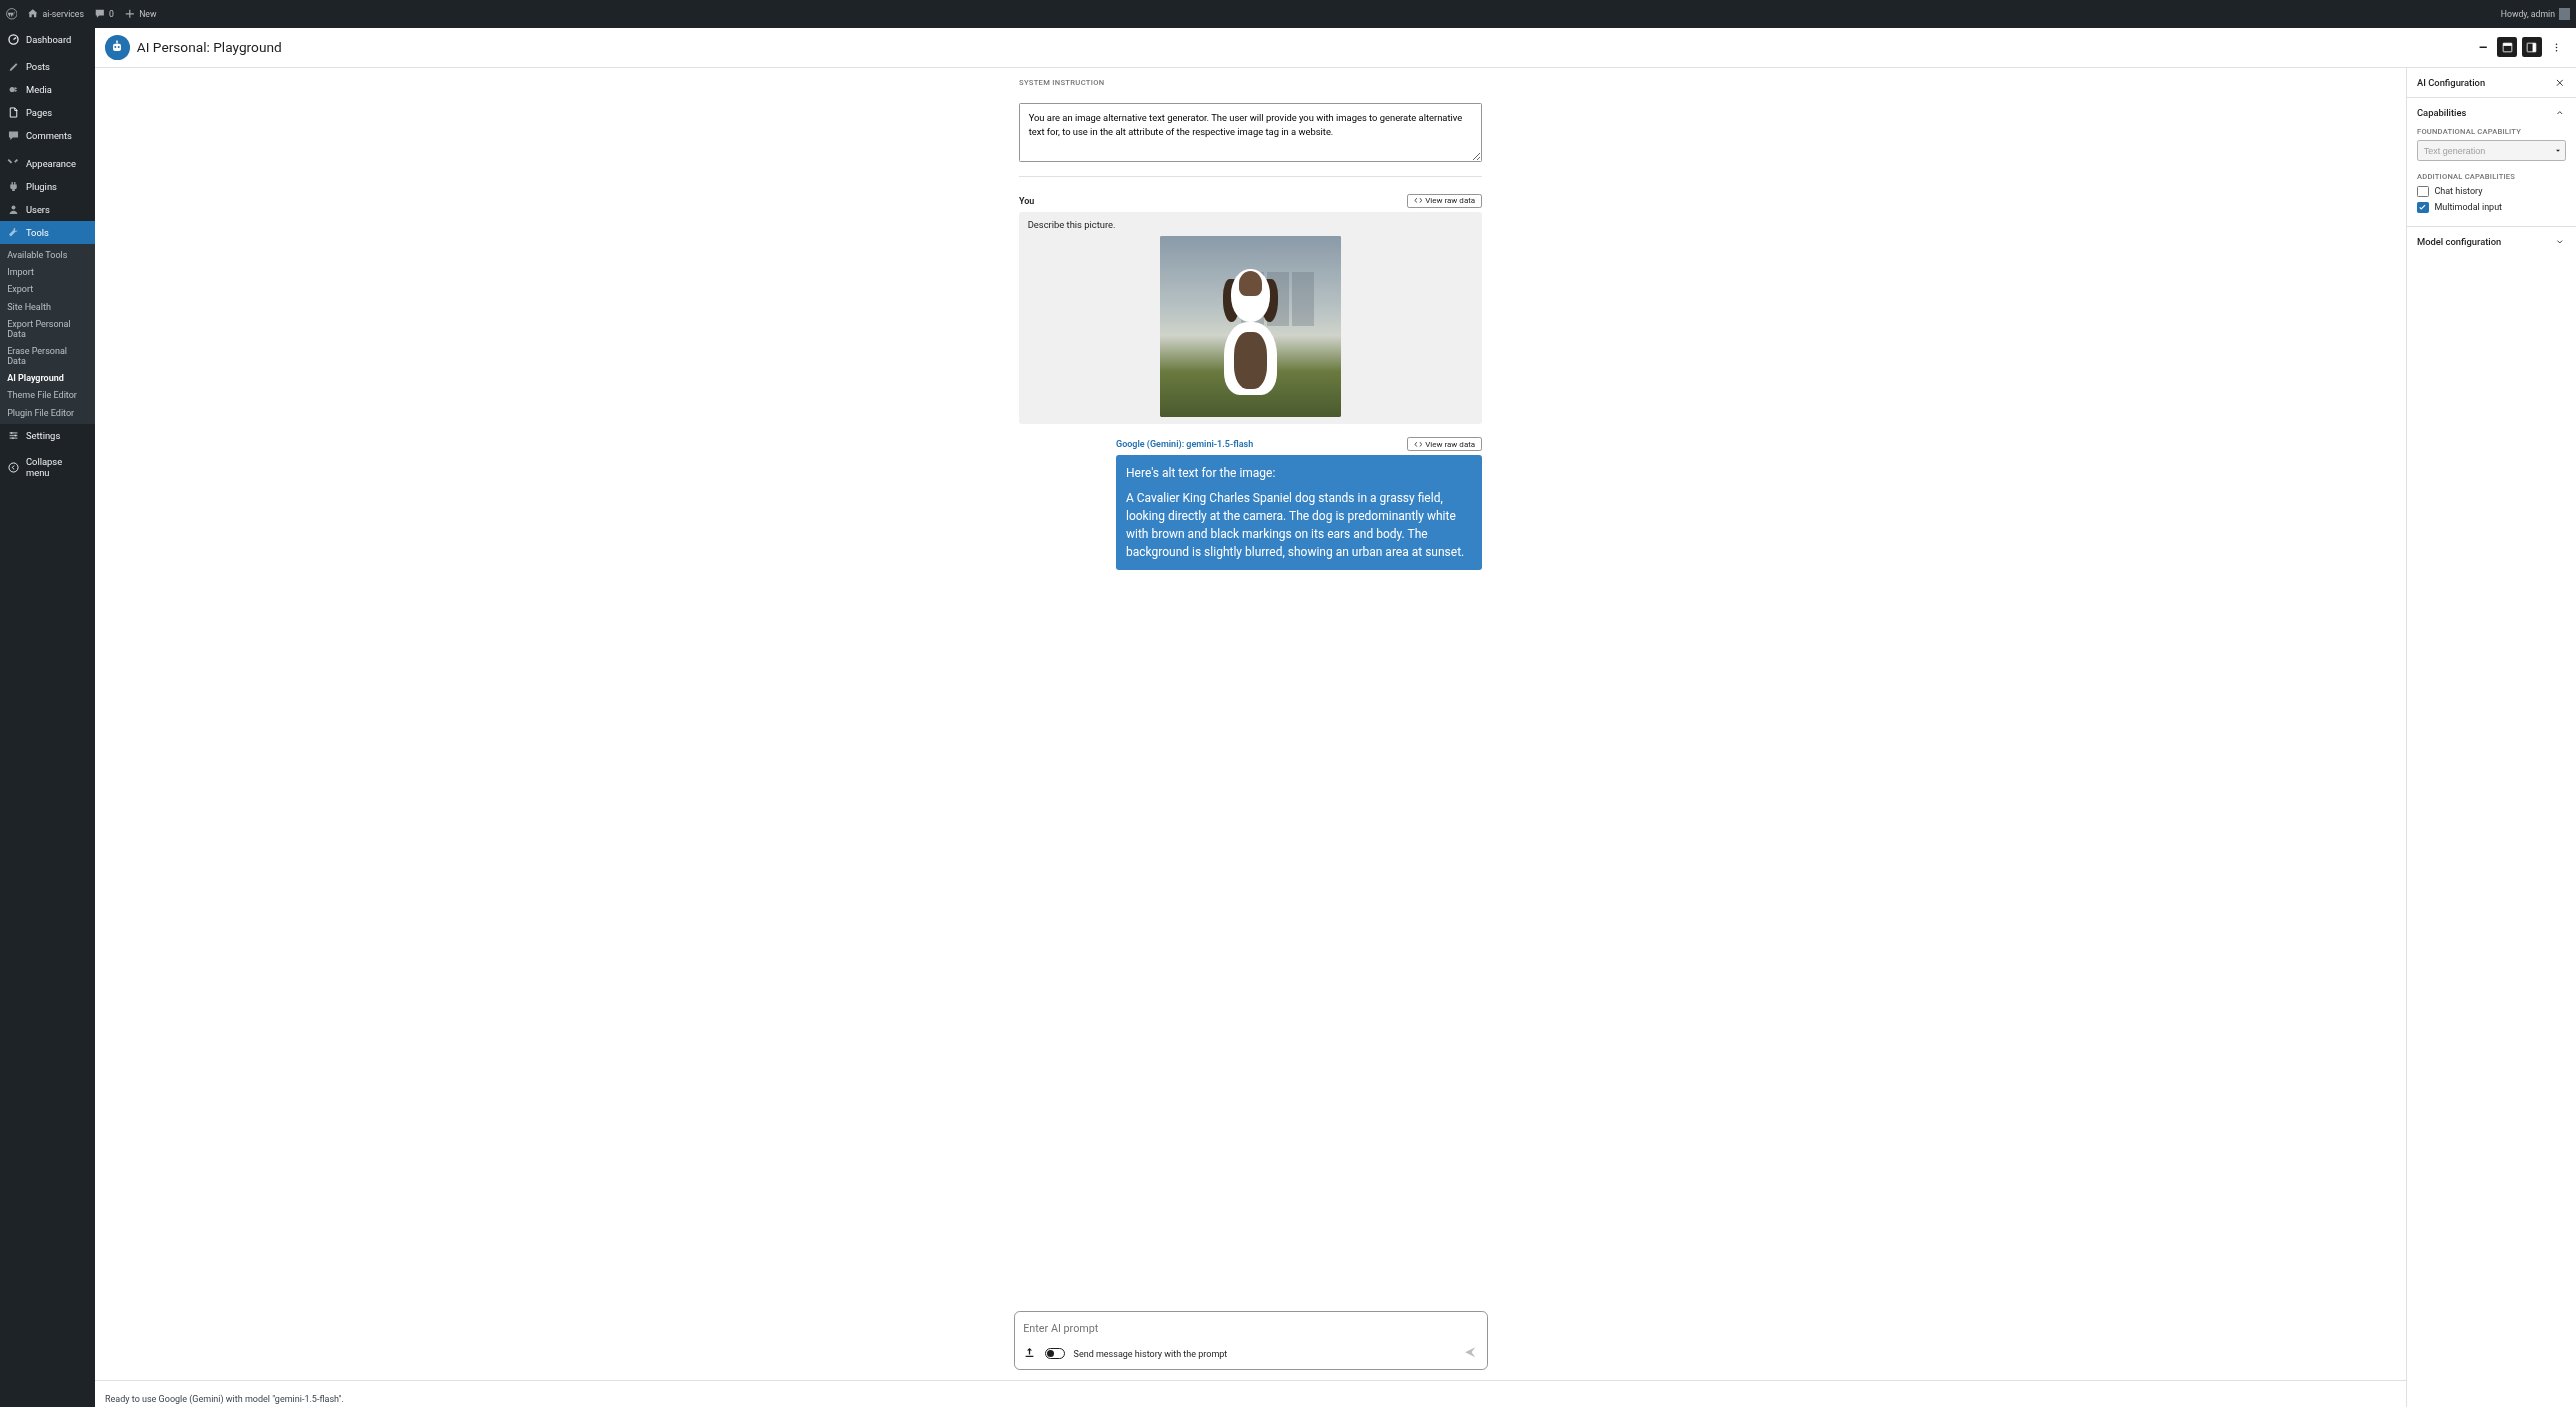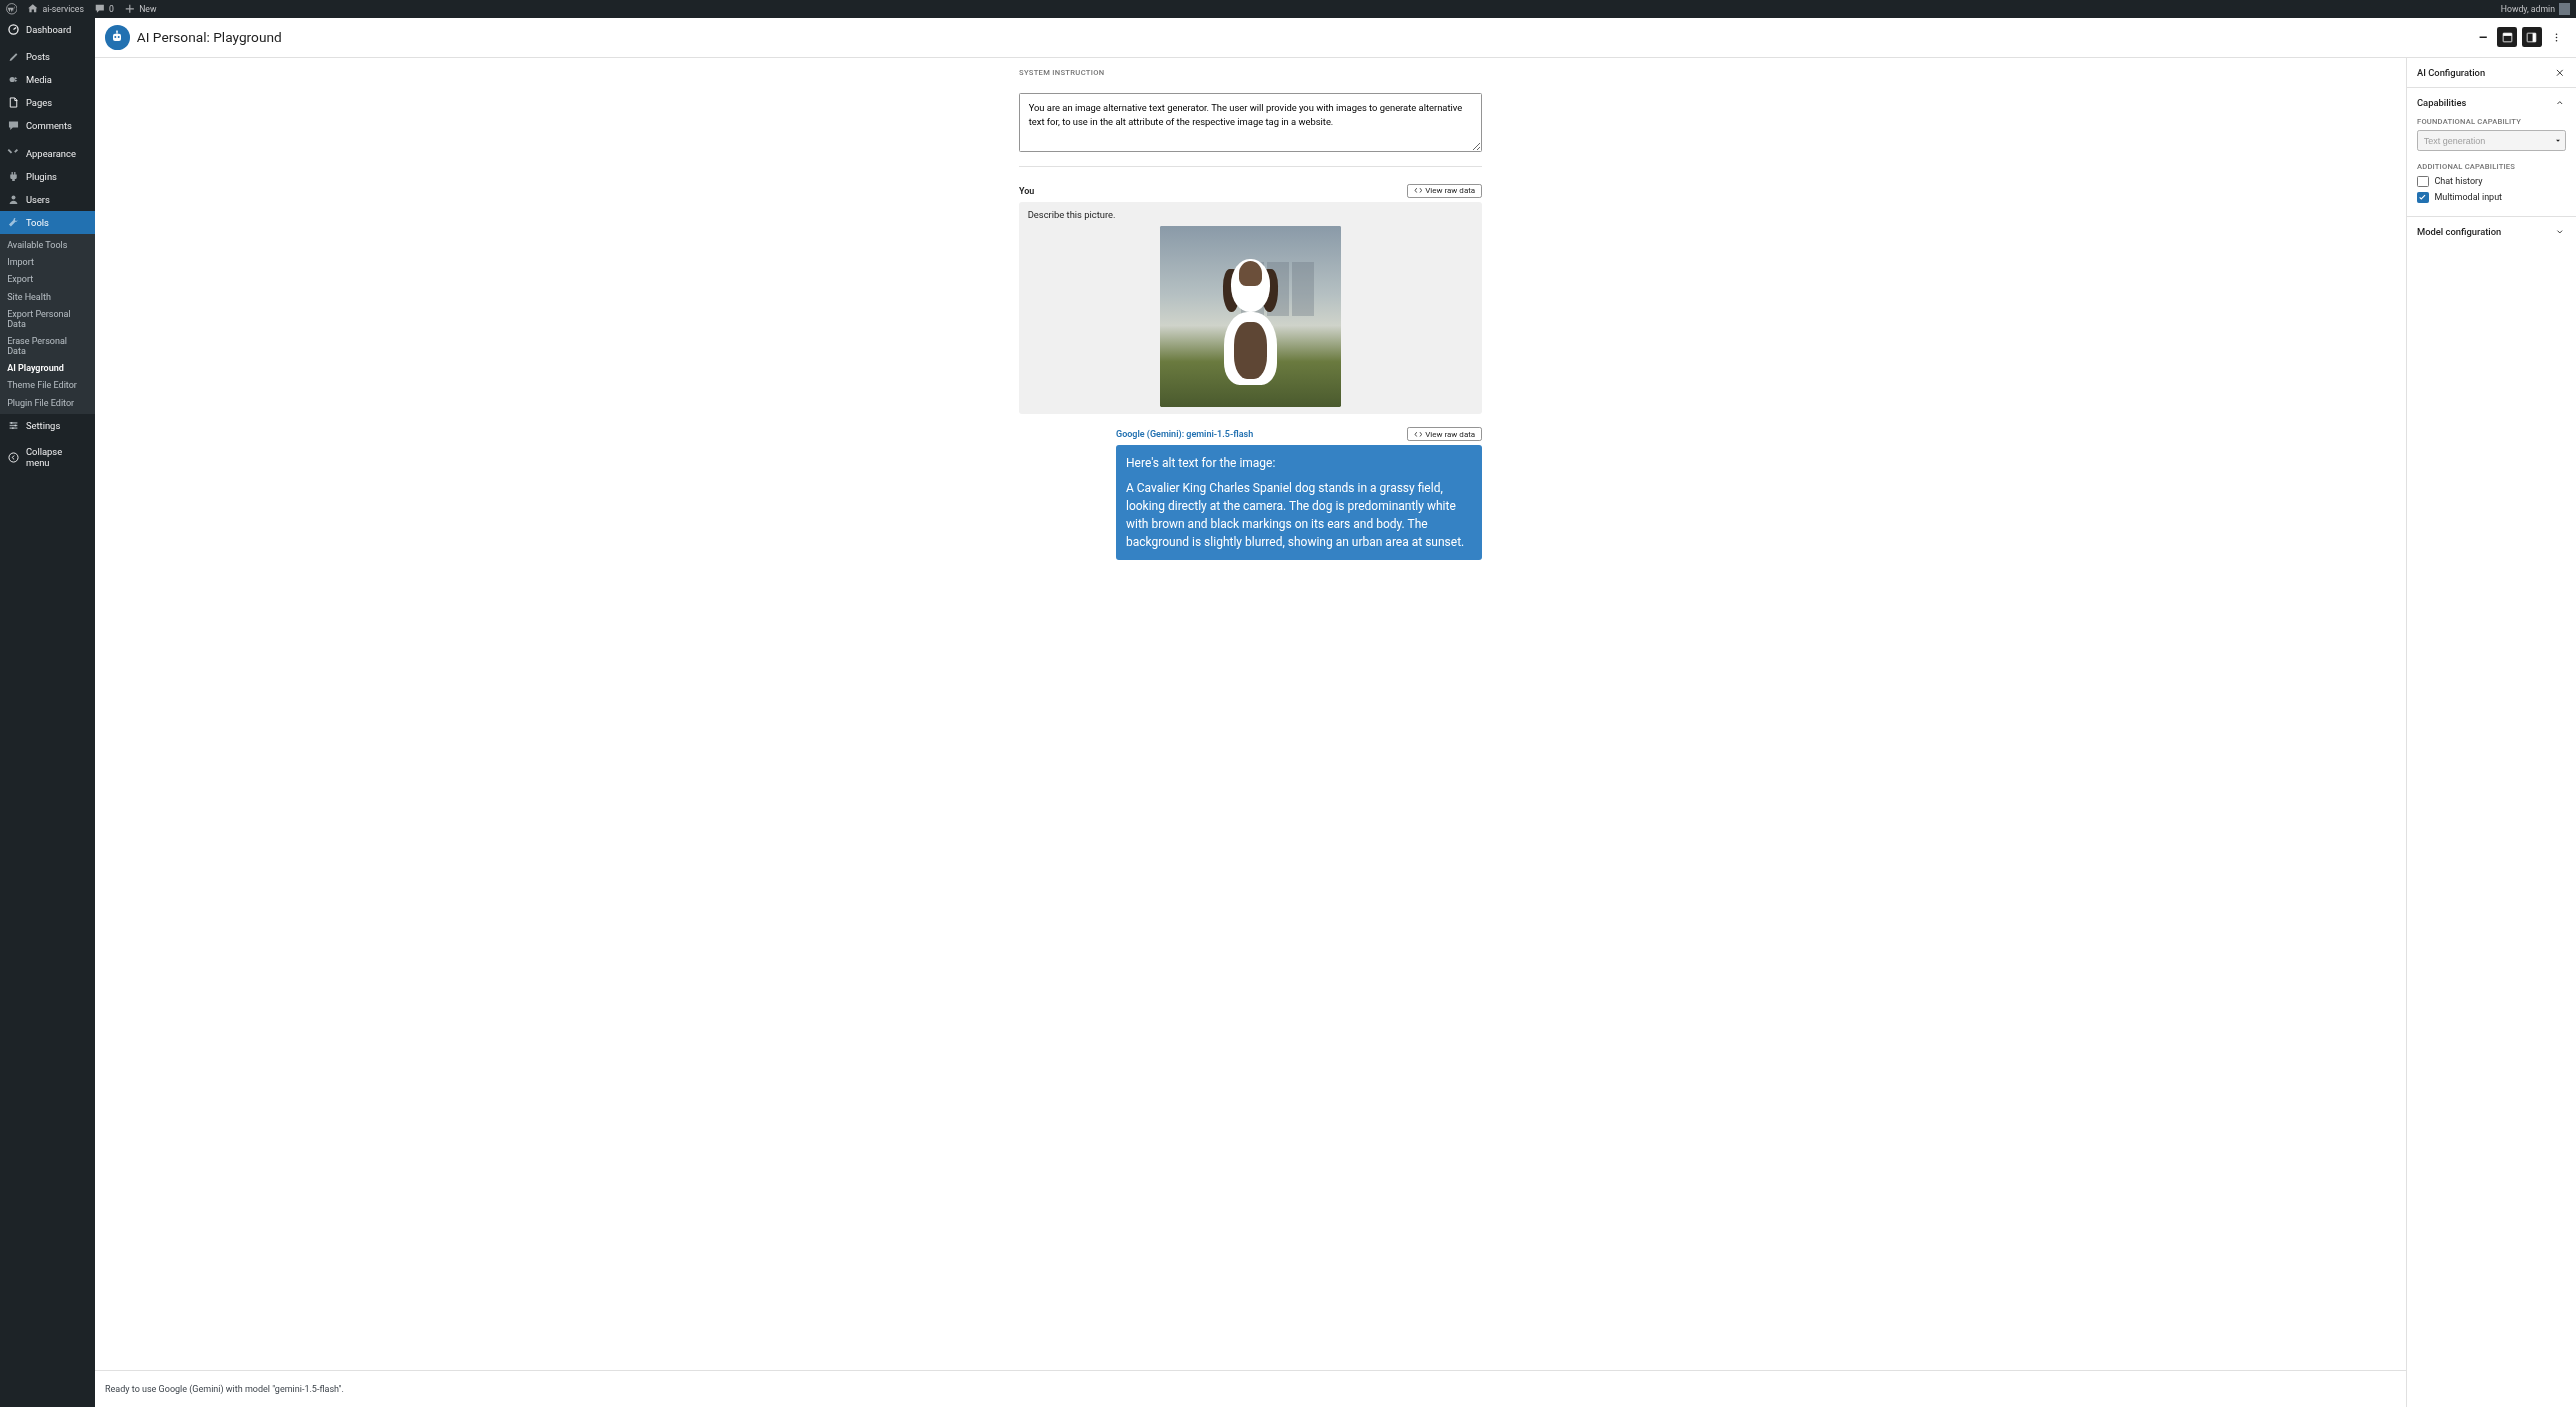--- a/index.html
+++ b/index.html
@@ -1,19 +1,19 @@
 <!DOCTYPE html>
 <html style="font-size:11.6px"><head>
 <meta charset="utf-8">
 <style>
 * { box-sizing: border-box; margin: 0; padding: 0; }
 body { font-family: -apple-system, BlinkMacSystemFont, "Segoe UI", Roboto, sans-serif; font-size: 9.4px; color: #1e1e1e; background: #f0f0f1; overflow: hidden; }
 
 
-.adminbar { height: 18px; background: #1d2327; color: #c3c4c7; display: flex; align-items: center; padding: 0 5.8px; font-size: 8.7px; }
+.adminbar { height: 28px; background: #1d2327; color: #c3c4c7; display: flex; align-items: center; padding: 0 5.8px; font-size: 8.7px; }
 .adminbar-left { display: flex; align-items: center; gap: 10px; flex: 1; }
 .adminbar-right { display: flex; align-items: center; gap: 5.8px; }
 .adminbar-item { display: flex; align-items: center; gap: 3.6px; color: #c3c4c7; cursor: pointer; }
 .adminbar svg { width: 11.6px; height: 11.6px; fill: #a7aaad; }
 .avatar-sq { width: 11.6px; height: 11.6px; background: #6c7781; }
 
 
 .layout { display: flex; height: calc(100vh - 18px); }
 .sidebar { width: 95px; background: #1d2327; color: #f0f0f1; display: flex; flex-direction: column; font-size: 9.4px; overflow-y: auto; }
 .menu-item { display: flex; align-items: center; gap: 5.8px; padding: 5px 7.2px; cursor: pointer; color: #f0f0f1; }
@@ -316,20 +316,35 @@
                   </span>
               </div>
               <div class="bubble-model">
                 <p>Here's alt text for the image:</p>
                 <p>A Cavalier King Charles Spaniel dog stands in a grassy field, looking directly at the camera. The dog is predominantly white with brown and black markings on its ears and body. The background is slightly blurred, showing an urban area at sunset.</p>
               </div>
             </div>
           </div>
         </div>
 
+        <div class="input-footer">
+          <div class="input-box">
+            <input class="prompt-input" placeholder="Enter AI prompt" style="">
+            <div class="input-controls">
+              <span class="upload-icon"><svg viewBox="0 0 20 20">
+                    <path d="M10 3l4 4h-3v6H9V7H6zM4 15h12v2H4z"></path>
+                  </svg></span>
+              <span class="toggle"></span>
+              <span class="toggle-label">Send message history with the prompt</span>
+              <span class="send-btn"><svg viewBox="0 0 20 20">
+                    <path d="M3 10l14-7-5 7 5 7z"></path>
+                  </svg></span>
+            </div>
+          </div>
+        </div>
 
         <div class="status-bar">Ready to use Google (Gemini) with model "gemini-1.5-flash".</div>
       </div>
 
       <div class="right-panel">
         <div class="panel-header">
           <span>AI Configuration</span>
           <svg viewBox="0 0 20 20">
               <path d="M5 5l10 10M15 5L5 15" stroke="#1e1e1e" stroke-width="1.5"></path>
             </svg>

